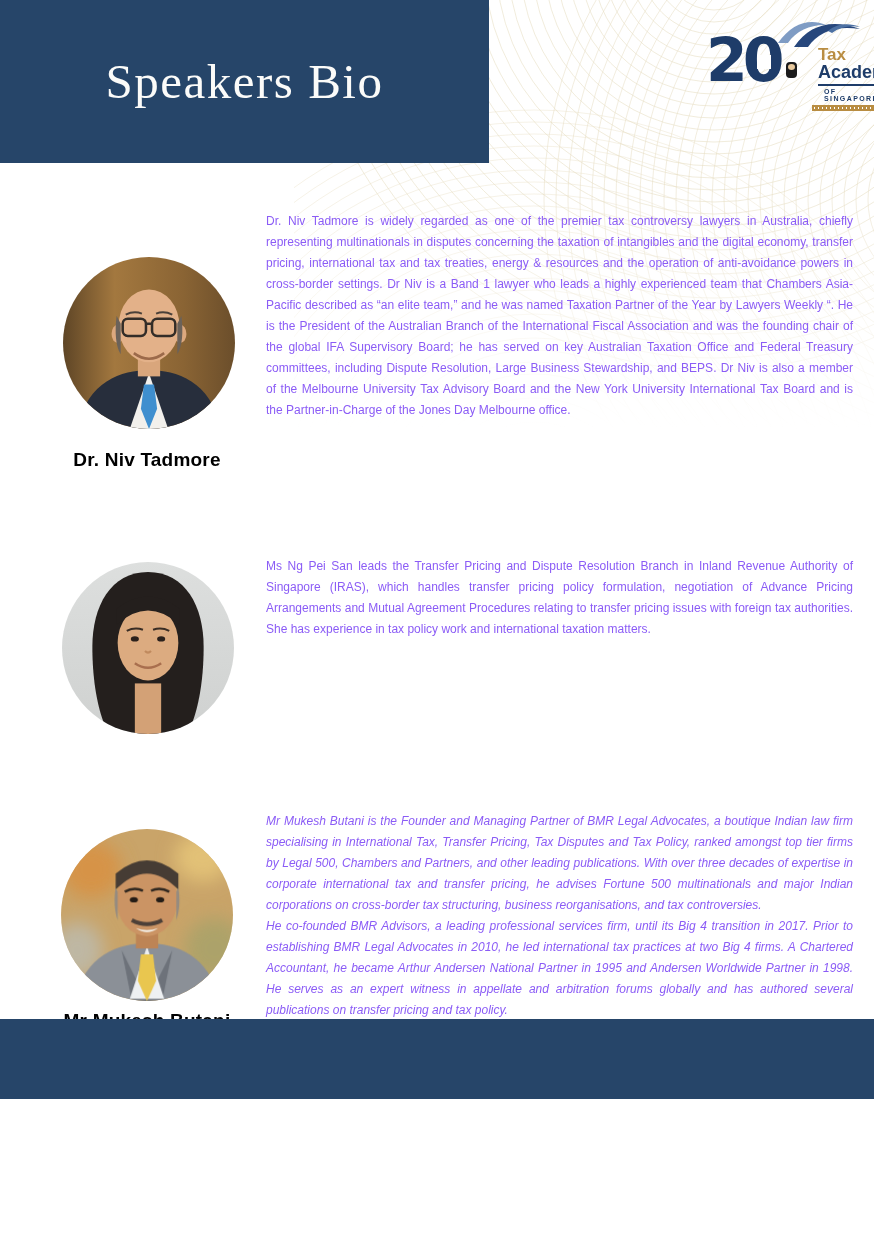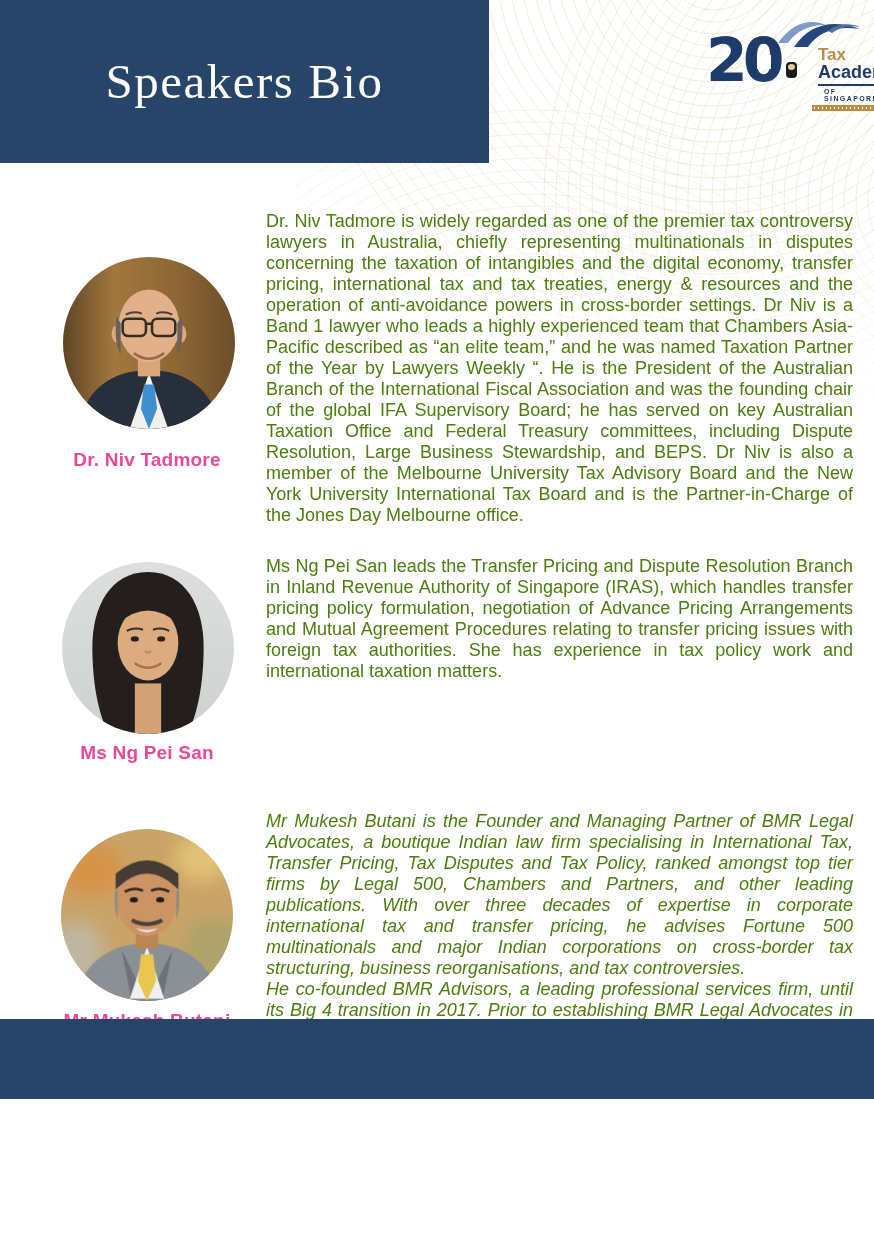--- a/index.html
+++ b/index.html
@@ -33,23 +33,23 @@
         background-size:auto 2px;background-position:2px 2px;background-repeat:repeat-x;}
   .mascot{position:absolute;left:82px;top:46px;width:11px;height:16px;background:#1b1b1b;
           border-radius:4px;}
   .mascot::before{content:"";position:absolute;left:2px;top:2px;width:7px;height:6px;
           background:#e8c99d;border-radius:50%;}
 
   
   .photo{position:absolute;width:172px;height:172px;border-radius:50%;overflow:hidden;z-index:2;}
   .photo svg{display:block;width:172px;height:172px;}
   .sname{position:absolute;left:27px;width:240px;text-align:center;z-index:2;
-         font-size:19px;font-weight:700;color:#ec4899;letter-spacing:0.2px;}
+         font-size:19px;font-weight:700;color:#000000;letter-spacing:0.2px;}
   .bio{position:absolute;left:266px;width:587px;z-index:2;}
-  .bio p{margin:0;font-size:18px;line-height:21px;color:#4d7c0f;text-align:justify;}
+  .bio p{margin:0;font-size:12px;line-height:21px;color:#8b5cf6;text-align:justify;}
 
   
   .footer{position:absolute;left:0;bottom:0;width:874px;height:80px;background:#264569;z-index:2;}
 </style>
 </head>
 <body>
 
 <div class="page">
 
   <svg class="rings" width="580" height="430" viewBox="0 0 580 430">
@@ -231,21 +231,20 @@
       <ellipse cx="85" cy="80" rx="30" ry="37" fill="#dcab80"></ellipse>
       <path d="M54,62 Q85,34 116,62 L116,46 Q85,22 54,46 Z" fill="#241f1d"></path>
       <ellipse cx="72" cy="76" rx="4" ry="2.6" fill="#2b211c"></ellipse>
       <ellipse cx="98" cy="76" rx="4" ry="2.6" fill="#2b211c"></ellipse>
       <path d="M64,68 Q72,64 80,67" stroke="#3a2d24" stroke-width="2" fill="none"></path>
       <path d="M90,67 Q98,64 106,68" stroke="#3a2d24" stroke-width="2" fill="none"></path>
       <path d="M72,100 Q85,109 98,100" stroke="#a96f4e" stroke-width="2.5" fill="none"></path>
       <path d="M82,88 Q85,91 88,88" stroke="#c08a5e" stroke-width="2" fill="none"></path>
     </svg>
   </div>
-  <div class="sname" style="top:742px;">Ms Ng Pei San</div>
   <div class="bio" style="top:556px;">
     <p>Ms Ng Pei San leads the Transfer Pricing and Dispute Resolution Branch in Inland Revenue Authority of Singapore (IRAS), which handles transfer pricing policy formulation, negotiation of Advance Pricing Arrangements and Mutual Agreement Procedures relating to transfer pricing issues with foreign tax authorities. She has experience in tax policy work and international taxation matters.</p>
   </div>
 
   <div class="photo" style="left:61px;top:829px;">
     <svg viewBox="0 0 170 170">
       <defs>
         <filter id="blur3" x="-30%" y="-30%" width="160%" height="160%">
           <feGaussianBlur stdDeviation="9"></feGaussianBlur>
         </filter>

